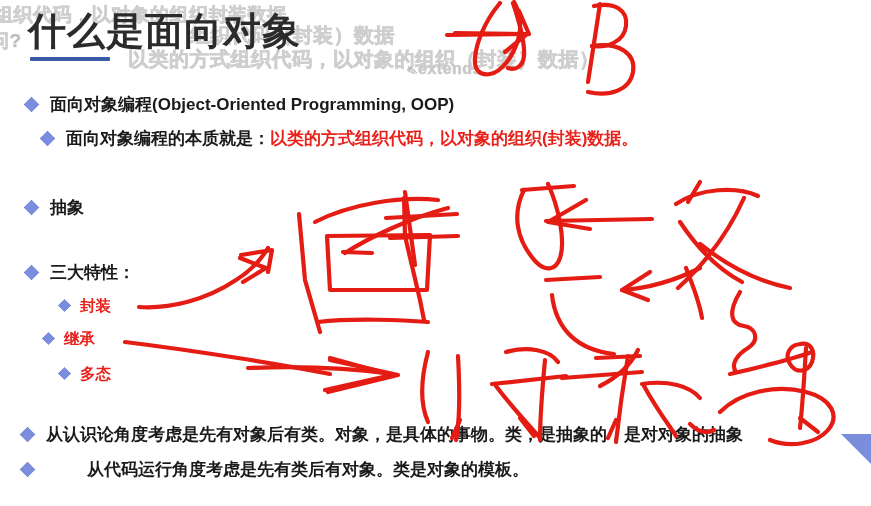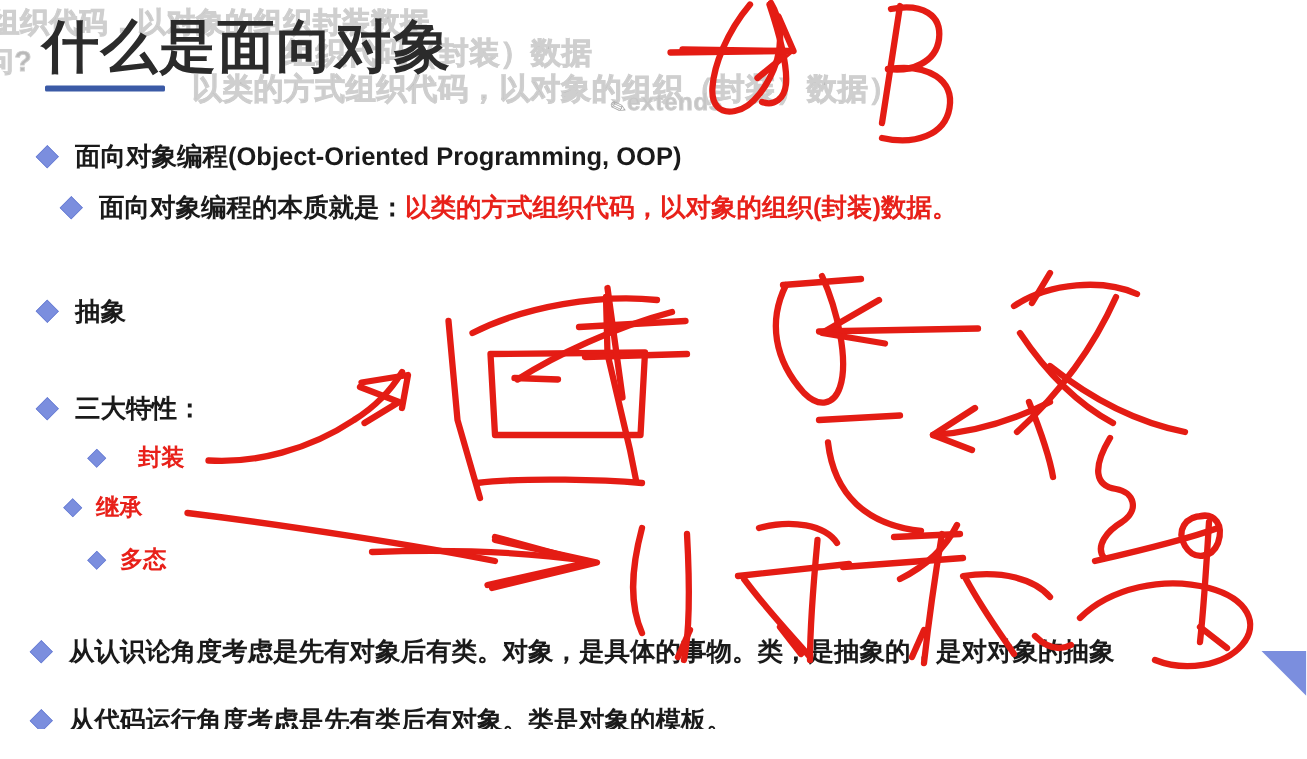--- a/index.html
+++ b/index.html
@@ -79,25 +79,25 @@
     color: #1a1a1a;
     line-height: 1;
   }
   .btext.red  { color: #e8211a; }
   .btext.sub  { font-size: 15.5px; color: #e8211a; }
 
   .r1 { left: 26px; top: 96px; }
   .r2 { left: 42px; top: 130px; }
   .r3 { left: 26px; top: 199px; }
   .r4 { left: 26px; top: 264px; }
-  .r5 { left: 60px; top: 298px; gap: 12px; }
+  .r5 { left: 60px; top: 298px; }
   .r6 { left: 44px; top: 331px; }
   .r7 { left: 60px; top: 366px; }
   .r8 { left: 22px; top: 426px; }
-  .r9 { left: 22px; top: 472px; }
+  .r9 { left: 22px; top: 461px; gap: 41px; }
   .r8 .btext, .r9 .btext { font-size: 17px; }
 
   
   .corner-tri {
     position: absolute;
     right: 0; top: 434px;
     width: 0; height: 0;
     border-top: 30px solid #7b8ede;
     border-left: 30px solid transparent;
   }

